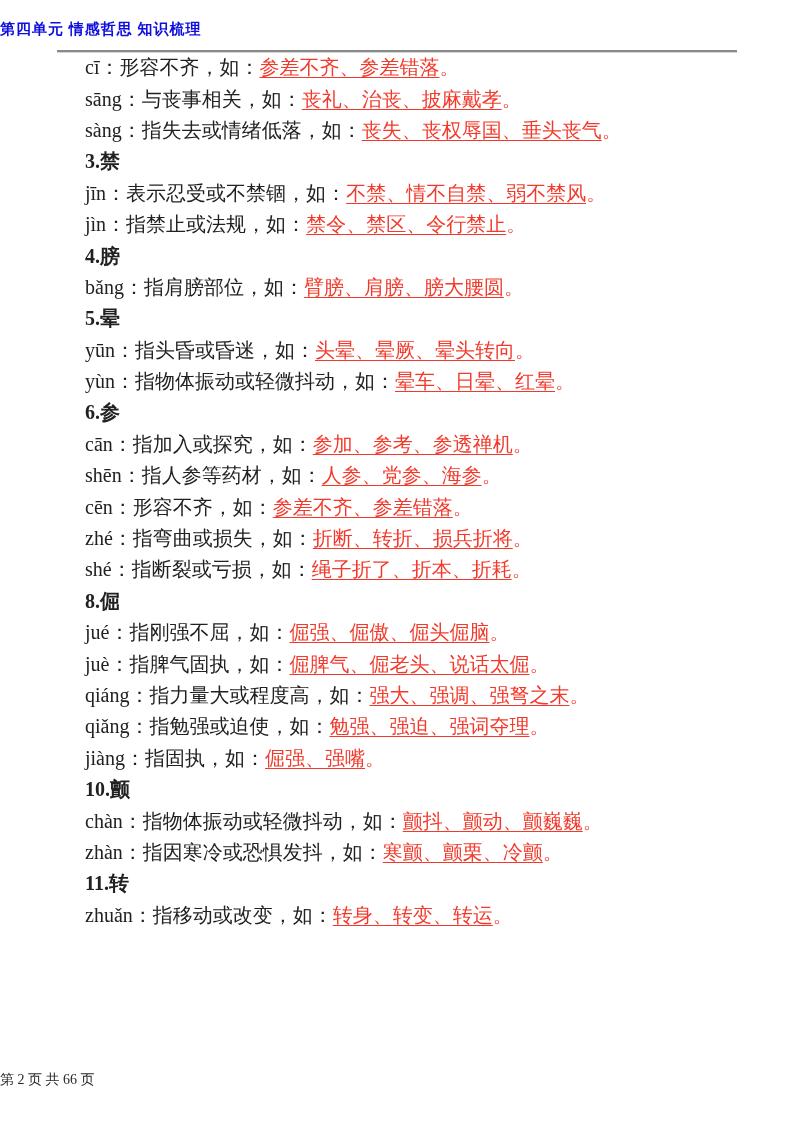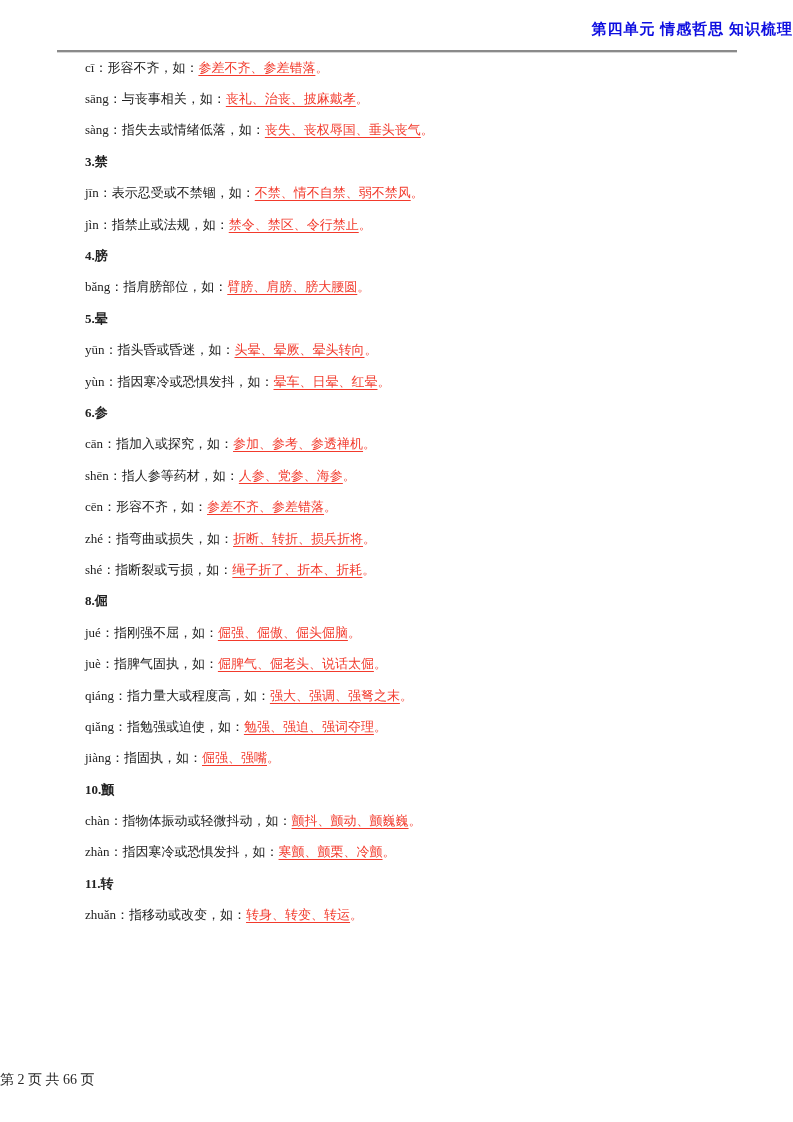--- a/index.html
+++ b/index.html
@@ -12,37 +12,37 @@
   .page{
     position:relative;
     width:793px;height:1122px;
     background:#ffffff;
     overflow:hidden;
     font-family:"Liberation Serif","DejaVu Serif",serif;
     color:var(--ink);
   }
   .doc-header{
     position:absolute;top:20px;left:0;right:0;
-    text-align:right;
+    text-align:left;
     font-size:15px;font-weight:700;
     color:var(--blue);
     letter-spacing:1px;
   }
   .header-rule{
     position:absolute;top:50px;left:57px;width:680px;
     height:2px;background:var(--rule);
     border-bottom:1px solid #d6d6d6;
   }
   .doc-body{
     position:absolute;top:52px;left:85px;right:30px;
   }
   .line{
     height:31.4px;
     display:flex;align-items:center;
-    font-size:13px;
+    font-size:20px;
     white-space:nowrap;
     color:var(--ink);
   }
   .line.heading{font-weight:700;}
   .seg-k{color:var(--ink);}
   .seg-r{color:var(--red);}
   .seg-u{
     color:var(--red);
     text-decoration:underline;
     text-underline-offset:3px;
@@ -101,21 +101,21 @@
       </div>
       <div class="line heading">
         <span class="seg-k">5.晕</span>
       </div>
       <div class="line">
         <span class="seg-k">yūn：指头昏或昏迷，如：</span>
         <span class="seg-u">头晕、晕厥、晕头转向</span>
         <span class="seg-r">。</span>
       </div>
       <div class="line">
-        <span class="seg-k">yùn：指因寒冷或恐惧发抖，如：</span>
+        <span class="seg-k">yùn：指物体振动或轻微抖动，如：</span>
         <span class="seg-u">晕车、日晕、红晕</span>
         <span class="seg-r">。</span>
       </div>
       <div class="line heading">
         <span class="seg-k">6.参</span>
       </div>
       <div class="line">
         <span class="seg-k">cān：指加入或探究，如：</span>
         <span class="seg-u">参加、参考、参透禅机</span>
         <span class="seg-r">。</span>

